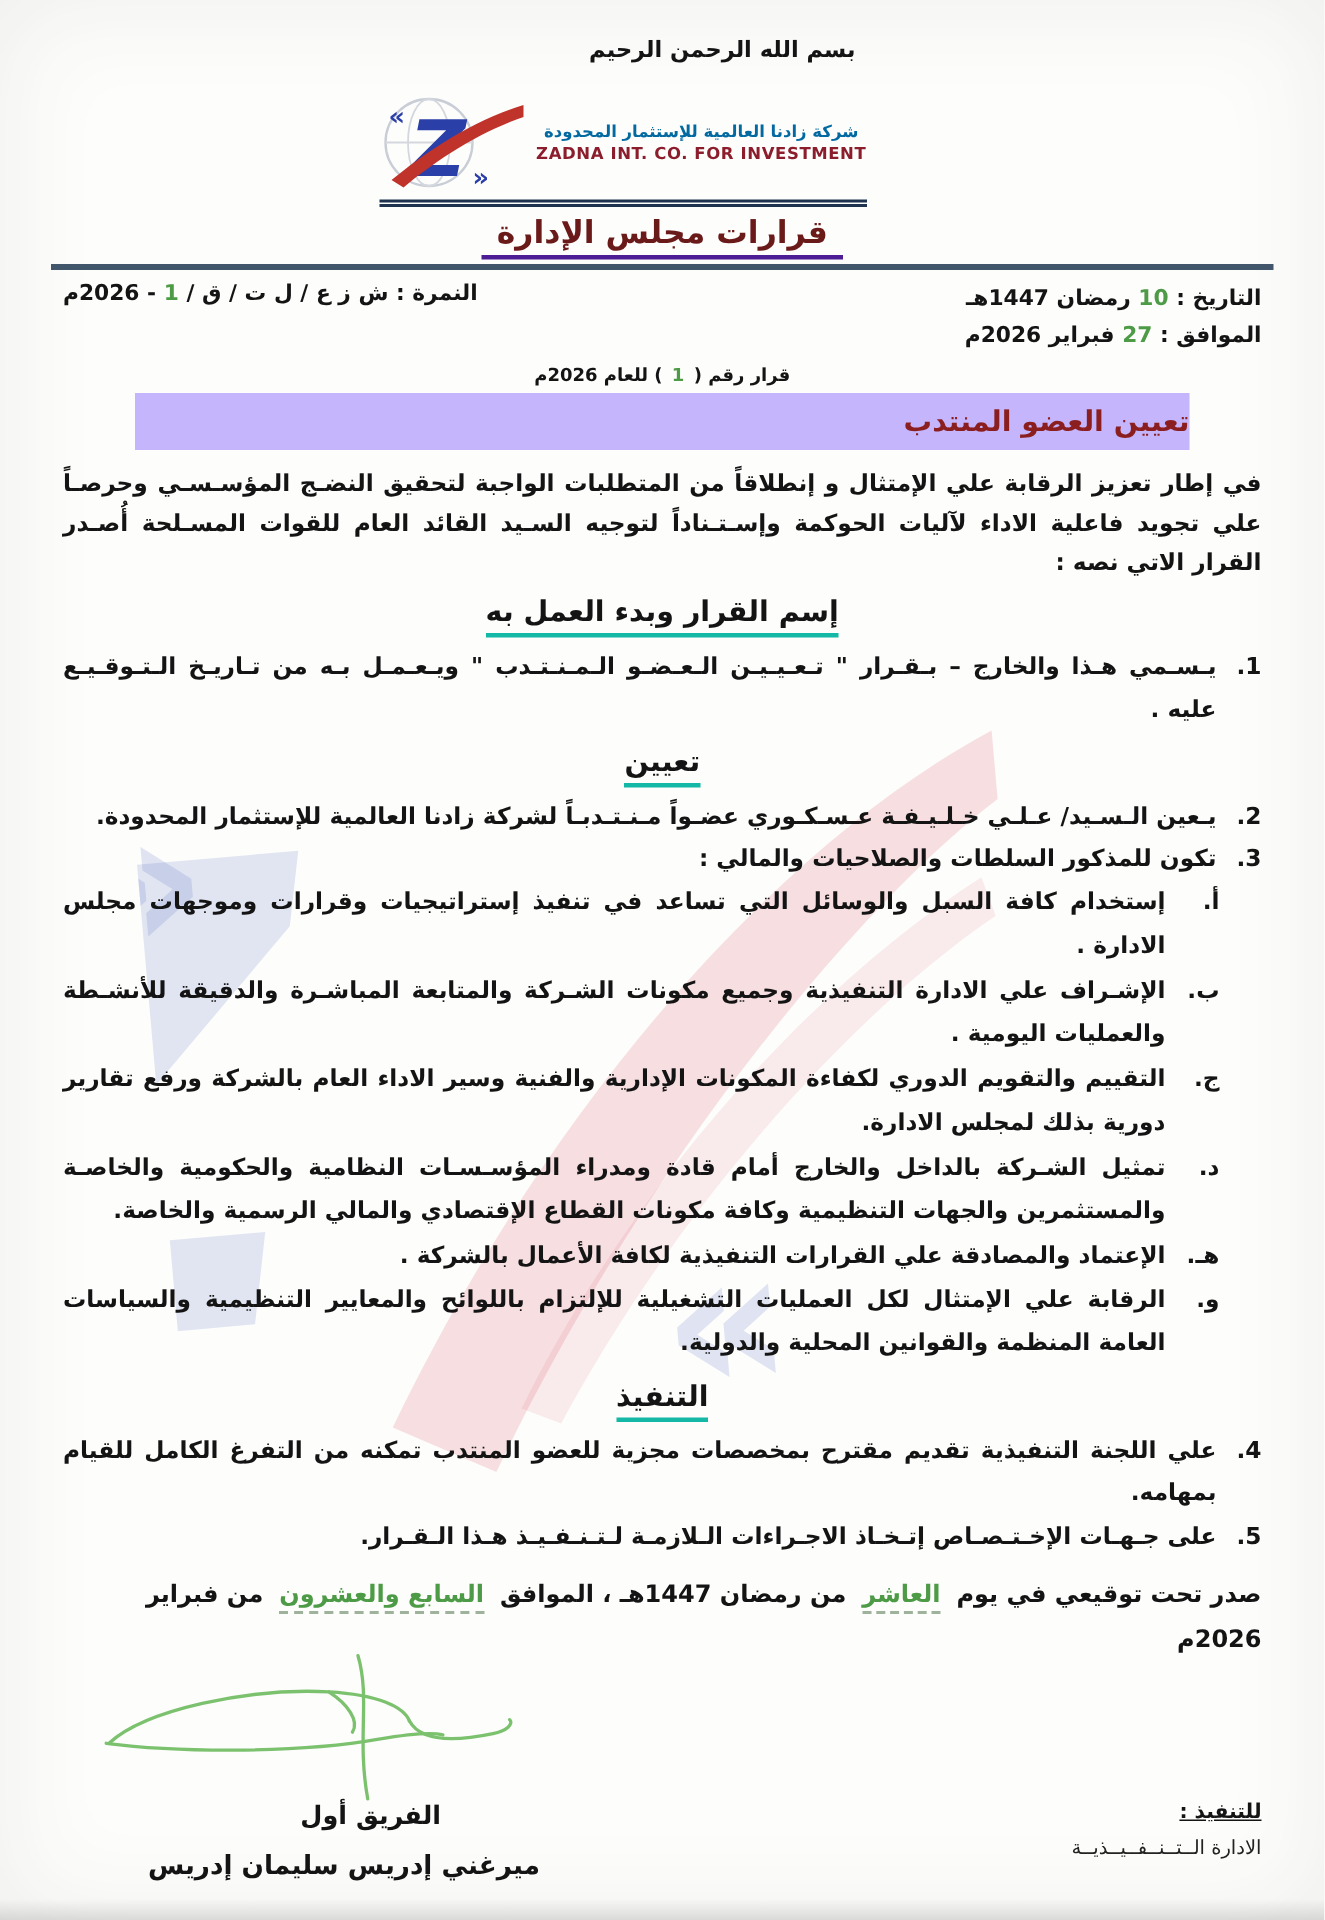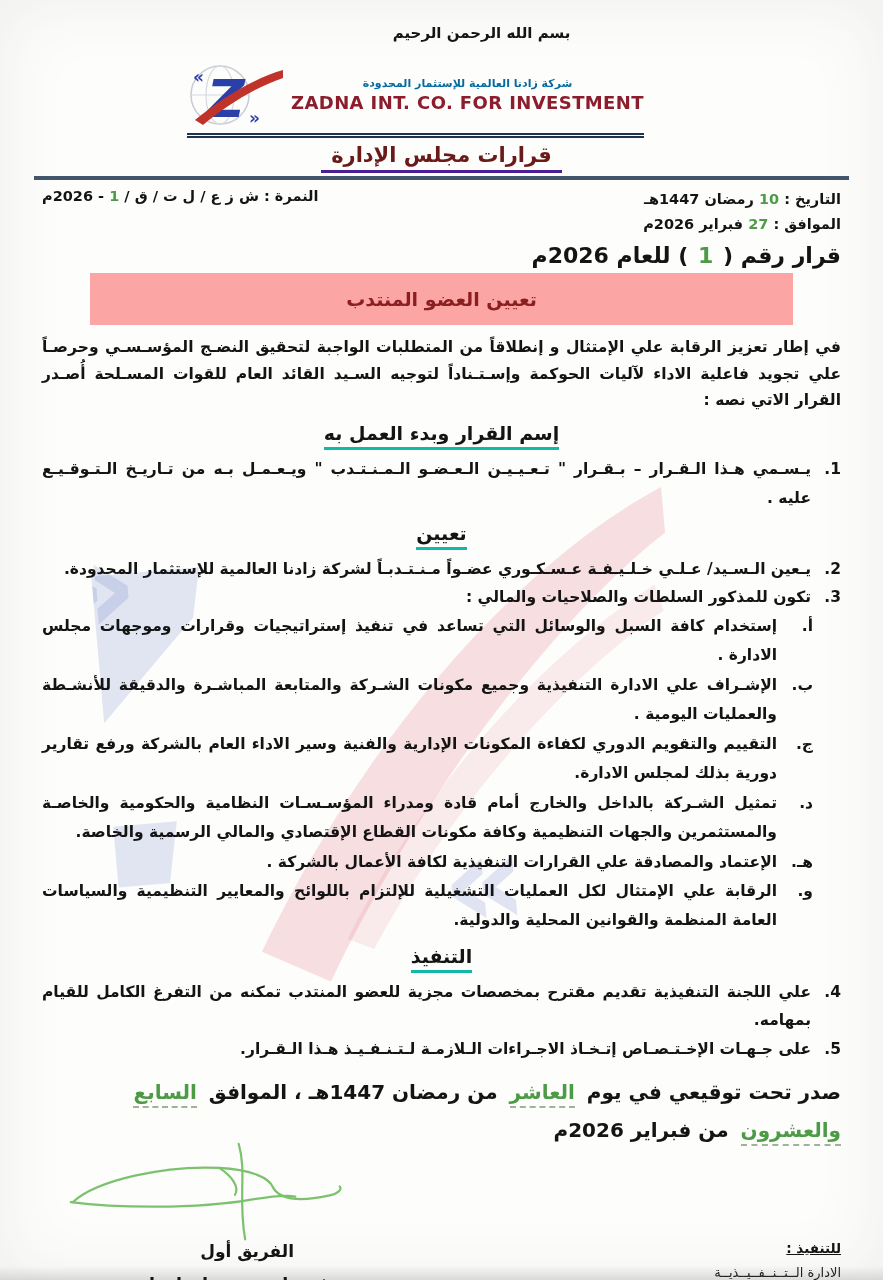--- a/index.html
+++ b/index.html
@@ -21,50 +21,50 @@
   .content { position:relative; z-index:1; }
   
   .bismillah { text-align:center; position:relative; right:-40px;
     font-size:15px; font-weight:700; margin-bottom:20px; }
   .brand-wrap { display:flex; justify-content:center; }
   .brand { direction:ltr; display:flex; align-items:center; position:relative; left:-26px;
     border-bottom:5px double #1d3350; padding-bottom:5px; }
   .logo-svg { width:98px; height:66px; display:block; }
   .brand-names { margin-left:6px; text-align:center; }
   .name-ar { font-size:11px; font-weight:700; color:#0369a1; direction:rtl; }
-  .name-en { font-size:18px; font-weight:800; color:#8c1d2c; letter-spacing:0.4px; margin-top:2px; }
+  .name-en { font-size:11px; font-weight:800; color:#8c1d2c; letter-spacing:0.4px; margin-top:2px; }
   .doc-title { text-align:center; margin-top:5px; }
   .doc-title span { display:inline-block; font-size:21px; font-weight:800; color:#6b1a1a;
     border-bottom:3px solid #4c1d95; padding:0 10px 3px; }
   .rule { height:4px; background:#41566b; margin:3px -8px 7px -8px; }
   
   .meta { display:flex; justify-content:space-between; align-items:flex-start;
     font-size:14.5px; font-weight:700; }
   .meta-right div { line-height:1.7; }
   .meta-left { text-align:left; margin-top:1px; }
   .green { color:#4e9b47; }
-  .decree-line { font-size:22px; font-weight:800; margin:7px 0 5px; }
+  .decree-line { text-align:center; font-size:12px; font-weight:800; margin:7px 0 5px; }
   .decree-line .green { padding:0 2px; }
   
-  .band { margin:2px 48px 9px; height:52px; background:#fca5a5;
-    display:flex; align-items:center; justify-content:center; }
+  .band { margin:2px 48px 9px; height:38px; background:#c4b5fd;
+    display:flex; align-items:center; justify-content:flex-start; }
   .band span { font-size:19px; font-weight:800; color:#8b1f1f; }
   
   .preamble { font-size:15.5px; font-weight:700; line-height:1.7; text-align:justify; }
   .section-head { text-align:center; margin:9px 0 5px; }
   .section-head span { display:inline-block; font-size:19px; font-weight:800;
     border-bottom:3px solid #14b8a6; padding-bottom:3px; }
   .item { display:flex; font-size:15.5px; font-weight:700; line-height:1.85; }
   .item .num { min-width:30px; }
   .item .text { flex:1; text-align:justify; }
   .sub { display:flex; font-size:15.5px; font-weight:700; line-height:1.9; padding-right:28px; }
   .sub .letter { min-width:36px; }
   .sub .text { flex:1; text-align:justify; }
   
-  .closing { font-size:20px; font-weight:800; margin-top:9px; line-height:1.9; }
+  .closing { font-size:16px; font-weight:800; margin-top:9px; line-height:1.9; }
   .g-dash { color:#4e9b47; border-bottom:2px dashed #9fb29b; padding-bottom:2px; margin:0 5px; }
   
   .footer { display:flex; justify-content:space-between; align-items:flex-start; }
   .signer { width:318px; text-align:right; }
   .signature-svg { display:block; width:330px; height:102px; margin:-8px -14px -2px 0; }
   .rank { font-size:17px; font-weight:800; padding-right:66px; }
   .s-name { font-size:17.5px; font-weight:800; margin-top:13px; }
   .dist { width:252px; margin-top:80px; font-size:13px; line-height:1.55; }
   .dist .lbl { display:block; font-size:13.5px; font-weight:800; text-decoration:underline; margin-top:9px; }
   .dist .val { display:block; font-weight:400; color:#222; margin-top:4px; }
@@ -140,21 +140,21 @@
       <span>تعيين العضو المنتدب</span>
     </div>
 
     <p class="preamble">في إطار تعزيز الرقابة علي الإمتثال و إنطلاقاً من المتطلبات الواجبة لتحقيق النضـج المؤسـسـي وحرصـاً علي تجويد فاعلية الاداء لآليات الحوكمة وإسـتـناداً لتوجيه السـيد القائد العام للقوات المسـلحة أُصـدر القرار الاتي نصه :</p>
 
     <div class="section-head">
       <span>إسم القرار وبدء العمل به</span>
     </div>
     <div class="item">
       <span class="num">1.</span>
-      <span class="text">يـسـمي هـذا الـقـرار – بـقـرار " تـعـيـيـن الـعـضـو الـمـنـتـدب " ويـعـمـل بـه من تـاريـخ الـتـوقـيـع عليه .</span>
+      <span class="text">يـسـمي هـذا والخارج – بـقـرار " تـعـيـيـن الـعـضـو الـمـنـتـدب " ويـعـمـل بـه من تـاريـخ الـتـوقـيـع عليه .</span>
     </div>
 
     <div class="section-head">
       <span>تعيين</span>
     </div>
     <div class="item">
       <span class="num">2.</span>
       <span class="text">يـعين الـسـيد/ عـلـي خـلـيـفـة عـسـكـوري عضـواً مـنـتـدبـاً لشركة زادنا العالمية للإستثمار المحدودة.</span>
     </div>
 

